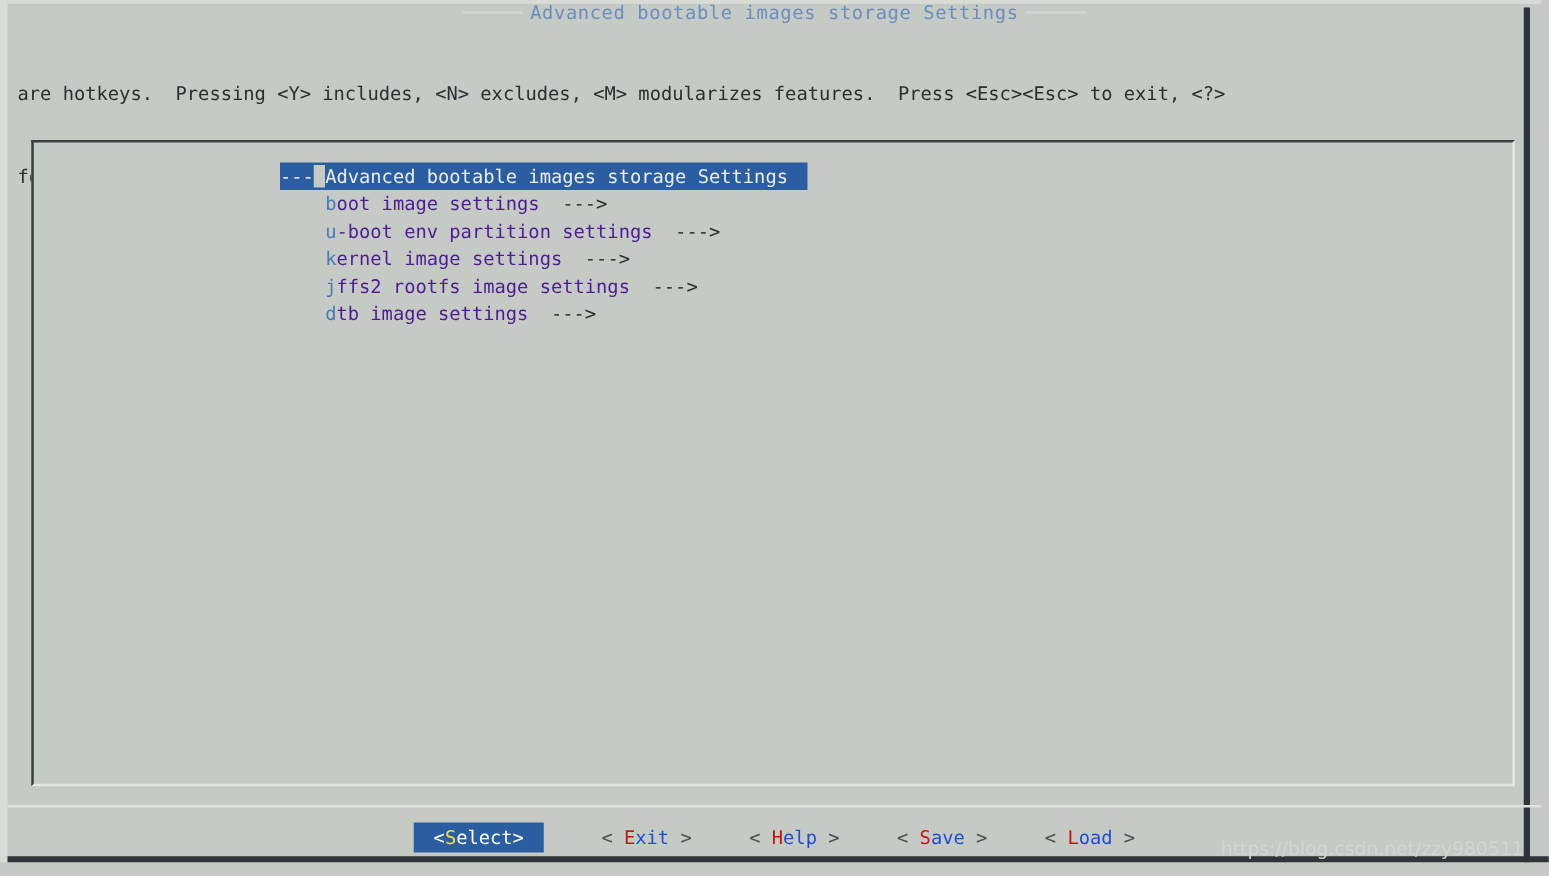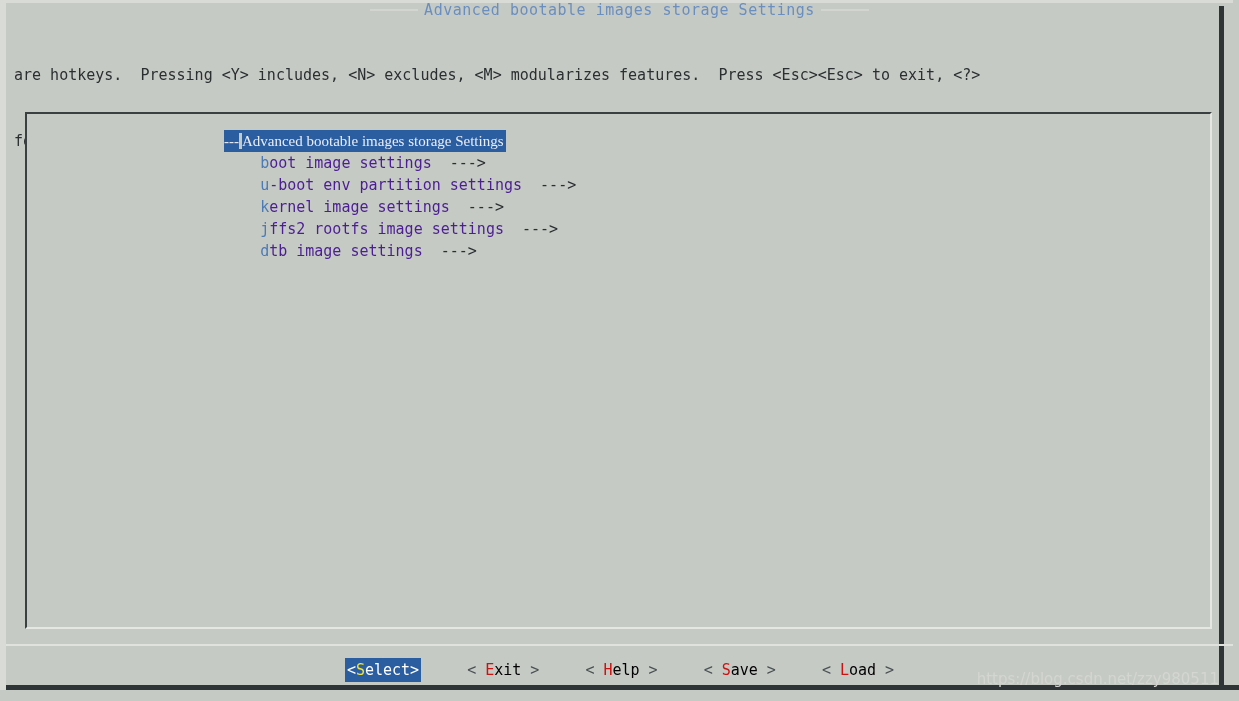--- a/index.html
+++ b/index.html
@@ -123,22 +123,21 @@
   }
   .menu-row .prefix { color: #2c2f31; }
   .menu-row .hotkey { color: #4a7ab8; }
   .menu-row .rest   { color: #4c1d95; }
   .menu-row .arrow  { color: #2c2f31; }
 
   
   .menu-row.selected {
     background: #2b5ea1;
     color: #ffffff;
-    padding-right: 2px;
-    font-family: Liberation Serif, serif;
+    padding-right: 16px;
   }
   .menu-row.selected .dashseg {
     background: #2b5ea1;
     color: #e9edf4;
   }
   .menu-row.selected .dashgap {
     background: #c6cac4;
     color: #c6cac4;
   }
   .menu-row.selected .rest,
@@ -172,25 +171,25 @@
   .btn {
     font-size: 15px;
     white-space: pre;
     color: #4b5154;
     padding: 2px 0px;
     margin: 0 23px;
     line-height: 20px;
   }
   .btn .bracket { color: #4b5154; }
   .btn .hot { color: #cc1111; }
-  .btn .lbl { color: #000000; }
+  .btn .lbl { color: #1d4ed8; }
   .btn.active {
     background: #2b5ea1;
     color: #ffffff;
-    padding: 2px 2px;
+    padding: 2px 16px;
   }
   .btn.active .bracket { color: #ffffff; }
   .btn.active .hot { color: #f2e33a; }
   .btn.active .lbl { color: #ffffff; }
 
   
   #watermark {
     position: absolute;
     right: 5px;
     bottom: 12px;

